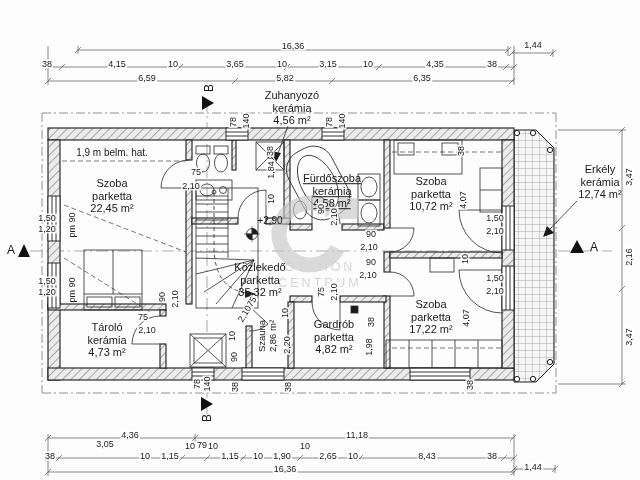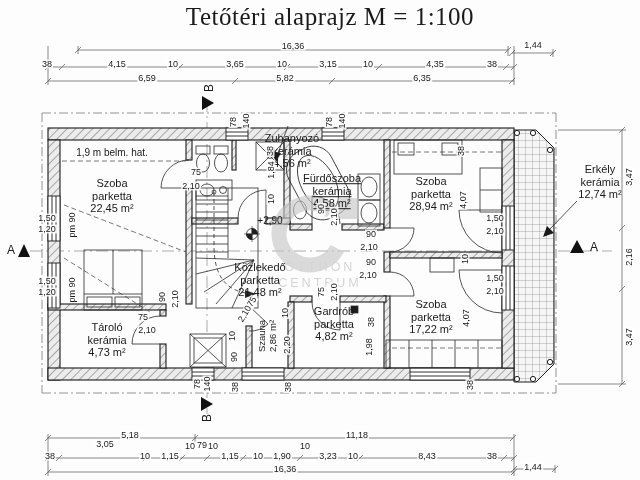--- a/index.html
+++ b/index.html
@@ -258,62 +258,61 @@
 
 <div class="wm" style="left:245px;top:186px;width:160px;height:110px;">
   <svg width="160" height="110">
     <circle cx="65" cy="48" r="31" fill="none" stroke="#c6c6c6" stroke-width="15" stroke-dasharray="155 40" transform="rotate(28 65 48)"></circle>
     <rect x="93" y="12" width="21" height="21" fill="#c6c6c6"></rect>
   </svg>
   <div class="word" style="left:75px;top:81px;">OTTHON</div>
   <div class="word" style="left:75px;top:97px;">CENTRUM</div>
 </div>
 
-<div class="lbl title" style="left:330px;top:17px;">Tetőtéri alaprajz M = 1:100</div>
 
 <div class="lbl room" style="left:112px;top:196px;">
   <div>Szoba</div>
   <div>parketta</div>
   <div>22,45 m²</div>
 </div>
-<div class="lbl room" style="left:292px;top:108px;margin-top:43px;">
+<div class="lbl room" style="left:292px;top:108px;">
   <div>Zuhanyozó</div>
   <div>kerámia</div>
   <div>4,56 m²</div>
 </div>
 <div class="lbl room" style="left:332px;top:191px;text-decoration:underline;">
   <div>Fürdőszoba</div>
   <div>kerámia</div>
   <div>4,58 m²</div>
 </div>
 <div class="lbl room" style="left:431px;top:194px;">
   <div>Szoba</div>
   <div>parketta</div>
-  <div>28,94 m²</div>
+  <div>10,72 m²</div>
 </div>
 <div class="lbl room" style="left:600px;top:182px;">
   <div>Erkély</div>
   <div>kerámia</div>
   <div>12,74 m²</div>
 </div>
 <div class="lbl room" style="left:260px;top:280px;">
   <div>Közlekedő</div>
   <div>parketta</div>
-  <div>21,48 m²</div>
+  <div>35,32 m²</div>
 </div>
 <div class="lbl room" style="left:107px;top:340px;">
   <div>Tároló</div>
   <div>kerámia</div>
   <div>4,73 m²</div>
 </div>
 <div class="lbl room" style="left:268px;top:336px;font-size:9.5px;transform:translate(-50%,-50%) rotate(-90deg);">
   <div>Szauna</div>
   <div>2,86 m²</div>
 </div>
-<div class="lbl room" style="left:334px;top:324px;">
+<div class="lbl room" style="left:334px;top:337px;">
   <div>Gardrób</div>
   <div>parketta</div>
   <div>4,82 m²</div>
 </div>
 <div class="lbl room" style="left:431px;top:317px;">
   <div>Szoba</div>
   <div>parketta</div>
   <div>17,22 m²</div>
 </div>
 
@@ -335,34 +334,34 @@
       <span class="dim" style="left: 173px; top: 64px;">10</span>
       <span class="dim" style="left: 235px; top: 64px;">3,65</span>
       <span class="dim" style="left: 282px; top: 64px;">10</span>
       <span class="dim" style="left: 328px; top: 64px;">3,15</span>
       <span class="dim" style="left: 368px; top: 64px;">10</span>
       <span class="dim" style="left: 435px; top: 64px;">4,35</span>
       <span class="dim" style="left: 492px; top: 64px;">38</span>
       <span class="dim" style="left: 147px; top: 78px;">6,59</span>
       <span class="dim" style="left: 285px; top: 78px;">5,82</span>
       <span class="dim" style="left: 422px; top: 78px;">6,35</span>
-      <span class="dim" style="left: 130px; top: 435px;">5,18</span>
+      <span class="dim" style="left: 130px; top: 435px;">4,36</span>
       <span class="dim" style="left: 357px; top: 435px;">11,18</span>
       <span class="dim" style="left: 50px; top: 456px;">38</span>
       <span class="dim" style="left: 105px; top: 444px;">3,05</span>
       <span class="dim" style="left: 145px; top: 456px;">10</span>
       <span class="dim" style="left: 170px; top: 456px;">1,15</span>
       <span class="dim" style="left: 190px; top: 446px;">10</span>
       <span class="dim" style="left: 202px; top: 445px;">79</span>
       <span class="dim" style="left: 213px; top: 446px;">10</span>
       <span class="dim" style="left: 230px; top: 456px;">1,15</span>
       <span class="dim" style="left: 258px; top: 456px;">10</span>
       <span class="dim" style="left: 282px; top: 456px;">1,90</span>
       <span class="dim" style="left: 305px; top: 446px;">10</span>
-      <span class="dim" style="left: 328px; top: 456px;">3,23</span>
+      <span class="dim" style="left: 328px; top: 456px;">2,65</span>
       <span class="dim" style="left: 353px; top: 456px;">10</span>
       <span class="dim" style="left: 427px; top: 456px;">8,43</span>
       <span class="dim" style="left: 492px; top: 456px;">38</span>
       <span class="dim" style="left: 285px; top: 469px;">16,36</span>
       <span class="dim" style="left: 533px; top: 467px;">1,44</span>
       <span class="dim" style="left: 629px; top: 177px; transform: translate(-50%, -50%) rotate(-90deg);">3,47</span>
       <span class="dim" style="left: 629px; top: 257px; transform: translate(-50%, -50%) rotate(-90deg);">2,16</span>
       <span class="dim" style="left: 629px; top: 337px; transform: translate(-50%, -50%) rotate(-90deg);">3,47</span>
       <span class="dim" style="left: 233px; top: 122px; transform: translate(-50%, -50%) rotate(-90deg);">78</span>
       <span class="dim" style="left: 246px; top: 121px; transform: translate(-50%, -50%) rotate(-90deg);">140</span>

